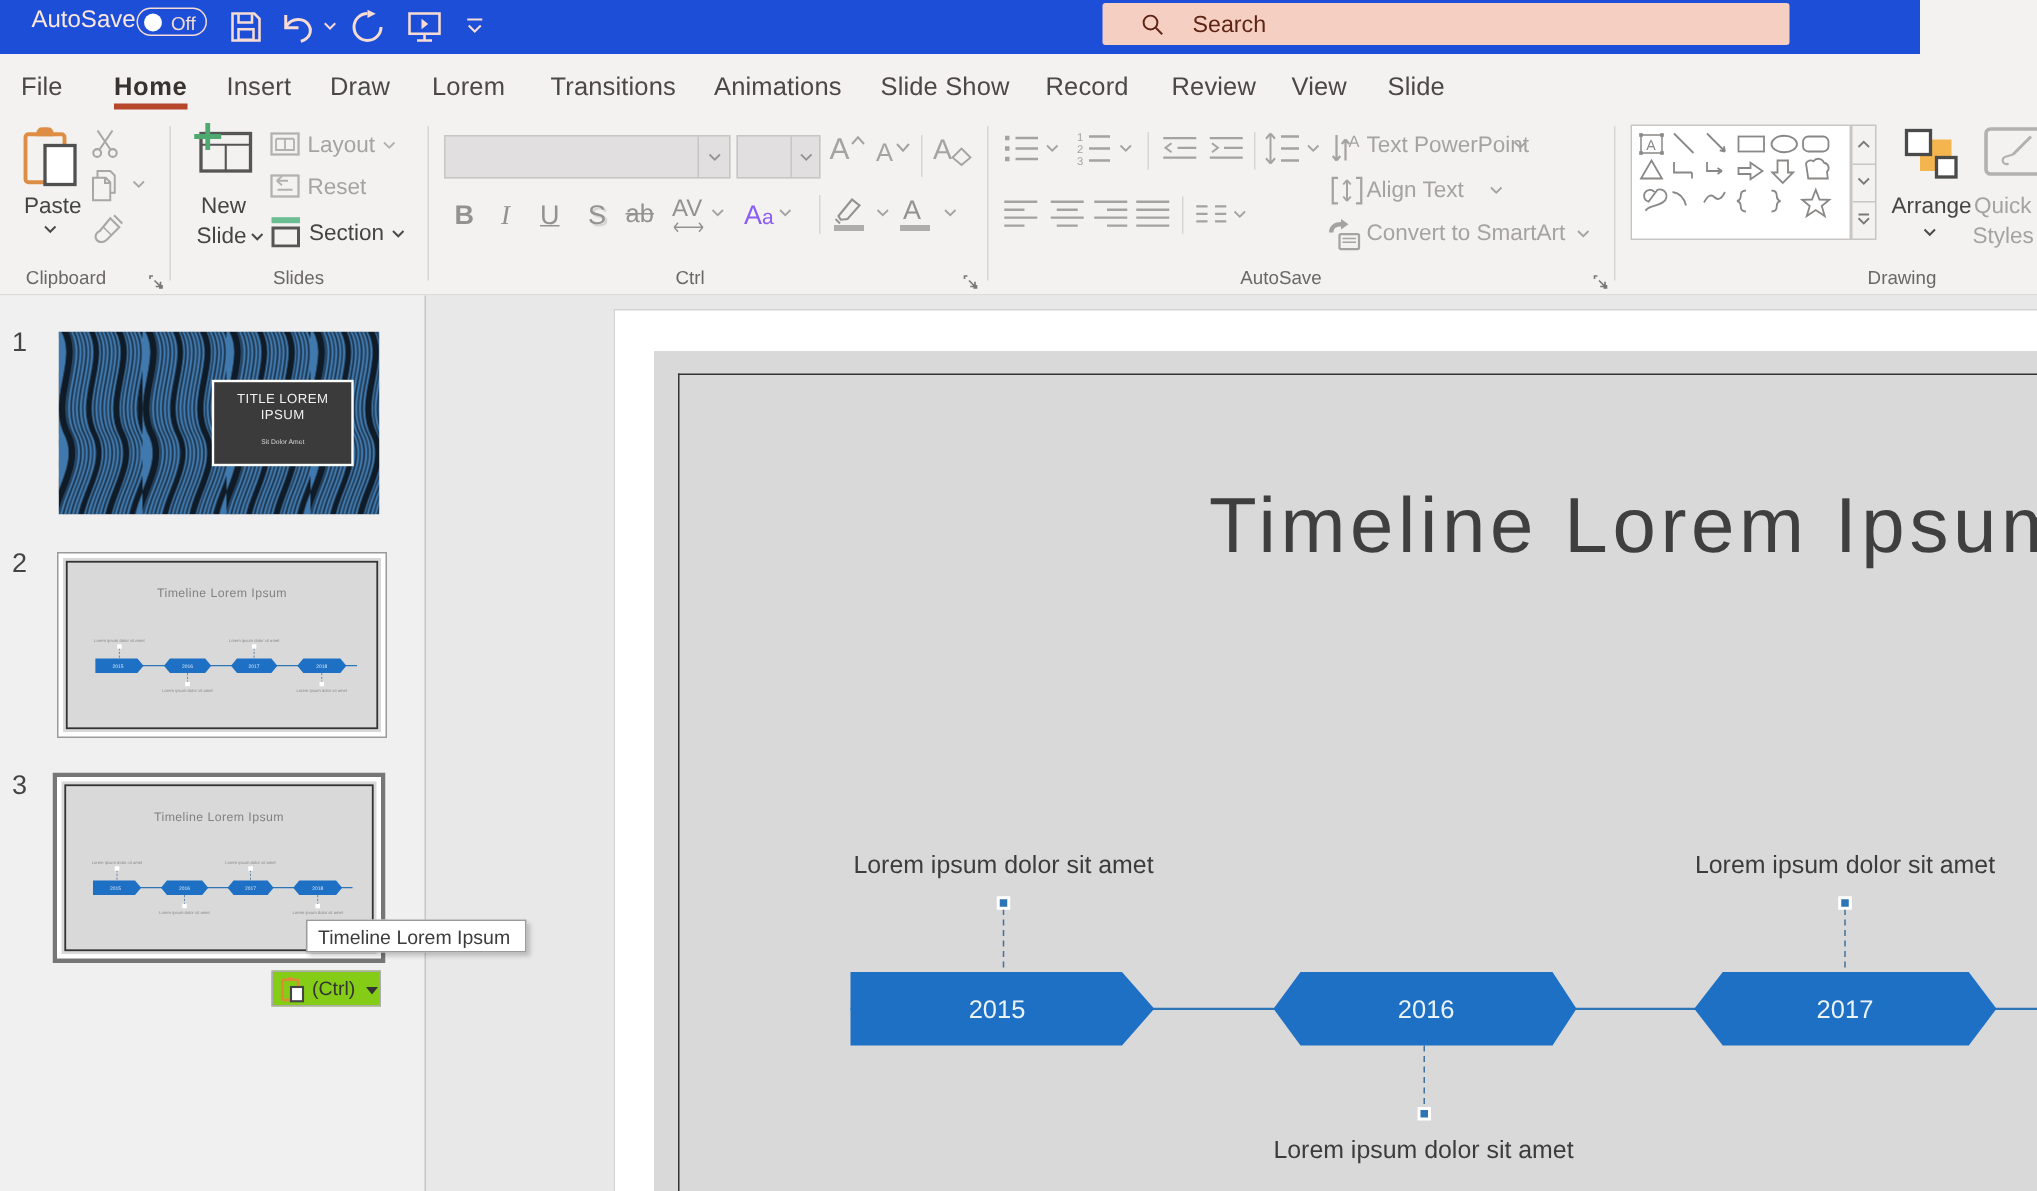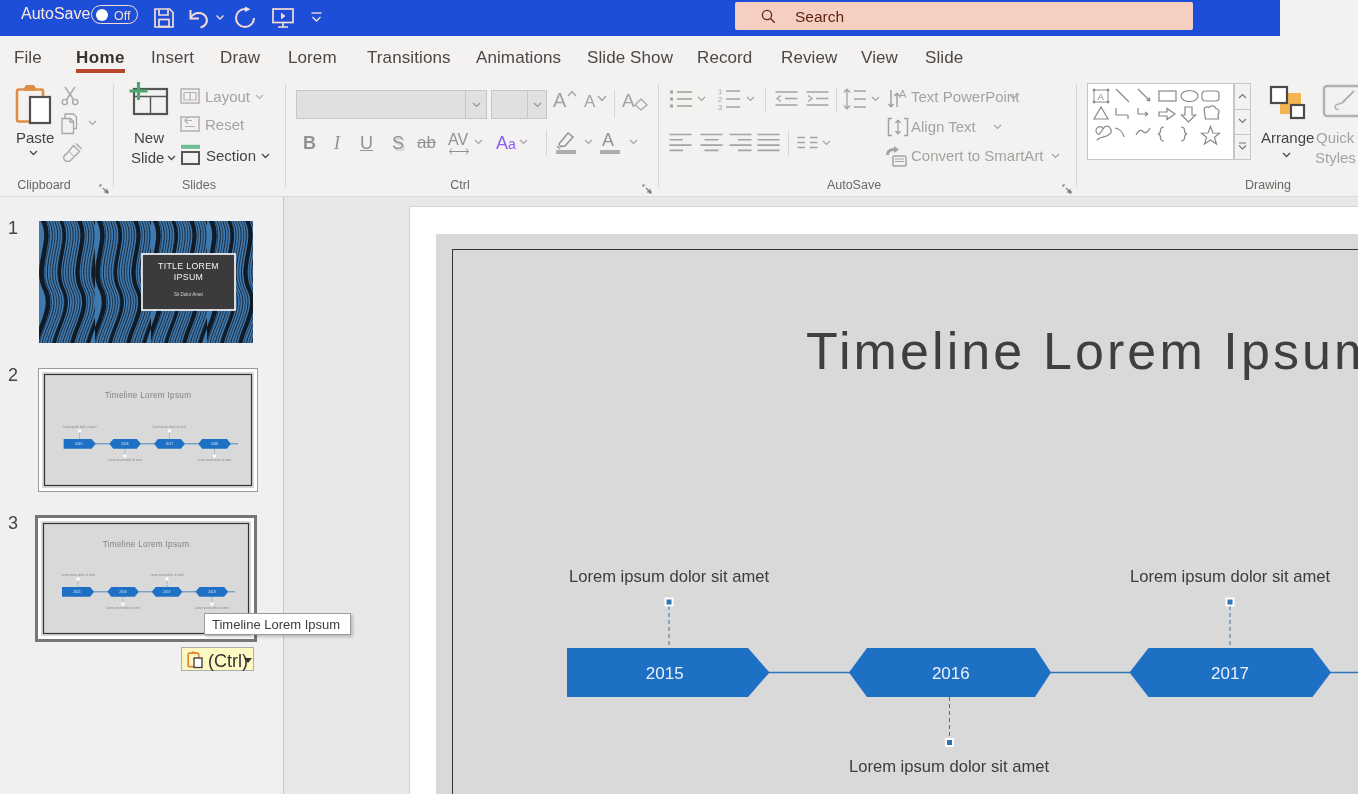--- a/index.html
+++ b/index.html
@@ -546,21 +546,21 @@
           </g>
           <g fill="#D9E7F5" font-size="3.3" text-anchor="middle" font-family="Liberation Sans">
             <text x="36" y="72.2">2015</text>
               <text x="82" y="72.2">2016</text>
               <text x="126" y="72.2">2017</text>
               <text x="170.8" y="72.2">2018</text>
           </g>
         </g>
       </svg>
       <div id="tooltip" class="abs" style="left:204px;top:416px;width:147px;height:22px;background:#fff;border:1px solid #9B9B9B;box-shadow:2px 2px 3px rgba(0,0,0,0.2);font-size:13px;color:#3C3C3C;line-height:21px;padding-left:7px;white-space:nowrap;">Timeline Lorem Ipsum</div>
-      <div id="ctrlbtn" class="abs" style="left:181px;top:450px;width:73px;height:24px;background:#fef9c3;border:1px solid #ACACAC;font-size:18px;color:#333;text-decoration:underline;">
+      <div id="ctrlbtn" class="abs" style="left:181px;top:450px;width:73px;height:24px;background:#84cc16;border:1px solid #ACACAC;font-size:13px;color:#333;text-decoration:underline;">
         <svg class="abs" style="left:5px;top:3px" width="17" height="18" viewBox="0 0 17 18">
           <rect x="1.2" y="2.2" width="10.5" height="13.5" rx="1" fill="none" stroke="#E08A33" stroke-width="1.7"></rect>
           <path d="M4.5 2.5 v-0.4 a2 1.8 0 0 1 4 0 v0.4 z" fill="#E08A33"></path>
           <rect x="7" y="7" width="8" height="9.5" fill="#fff" stroke="#444" stroke-width="1.4"></rect>
         </svg>
         <span class="abs" style="left:26px;top:3px">(Ctrl)</span>
         <svg class="abs" style="left:62px;top:10px" width="8" height="5" viewBox="0 0 8 5">
             <polygon points="0,0 8,0 4,5" fill="#333"></polygon>
           </svg>
       </div>

